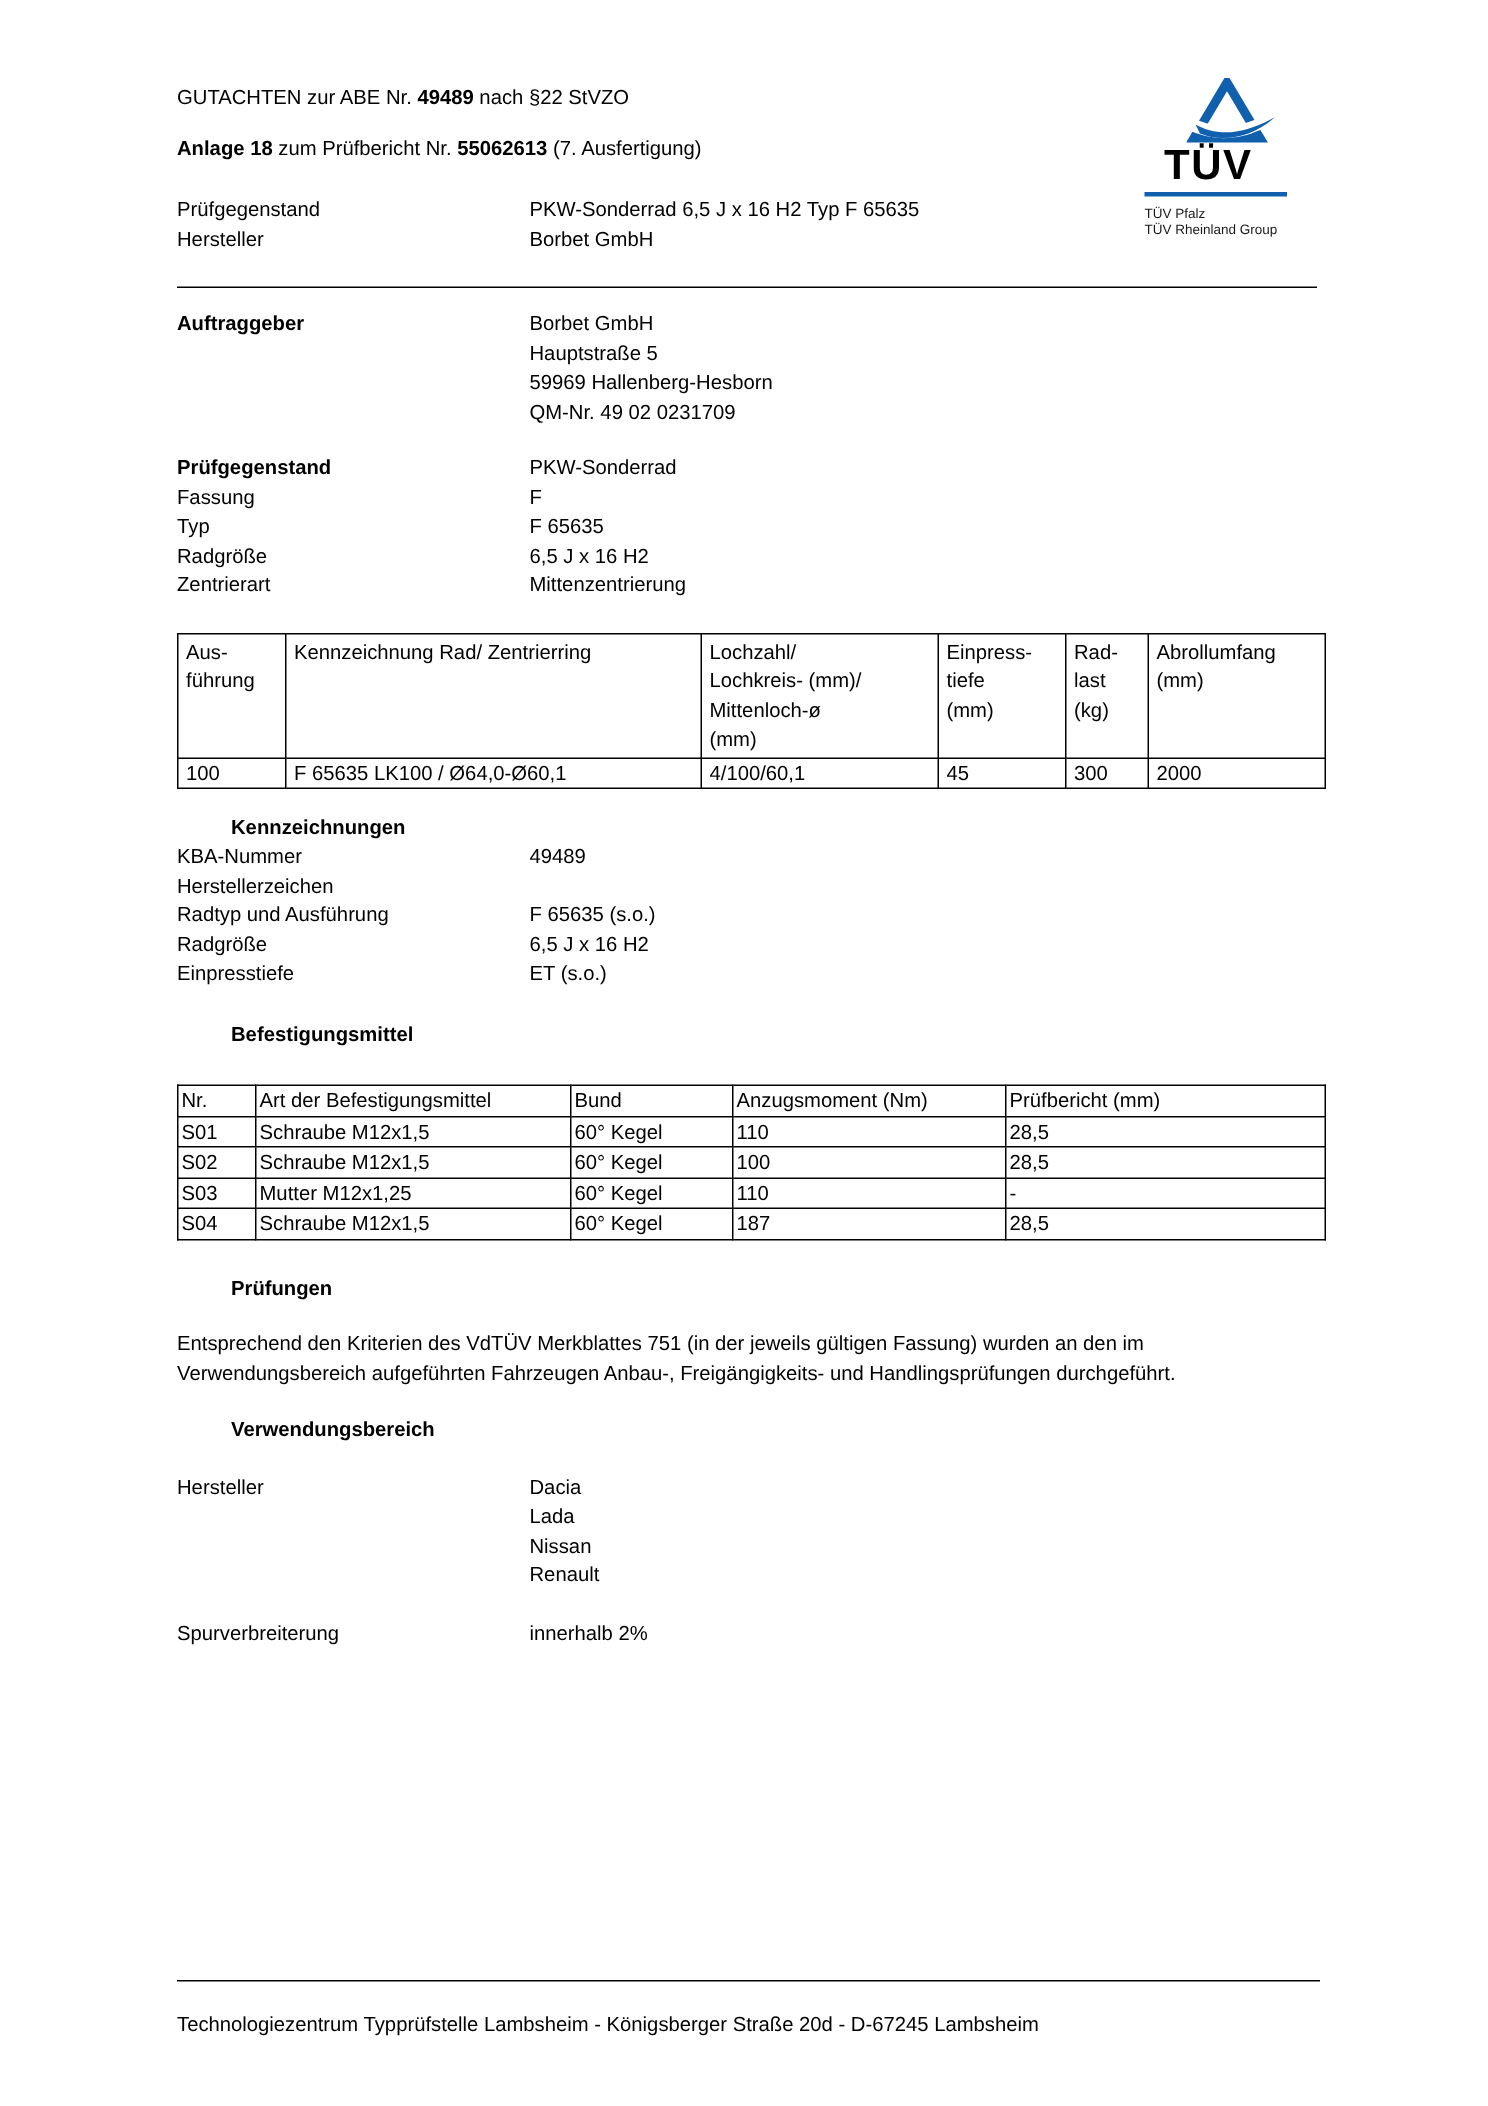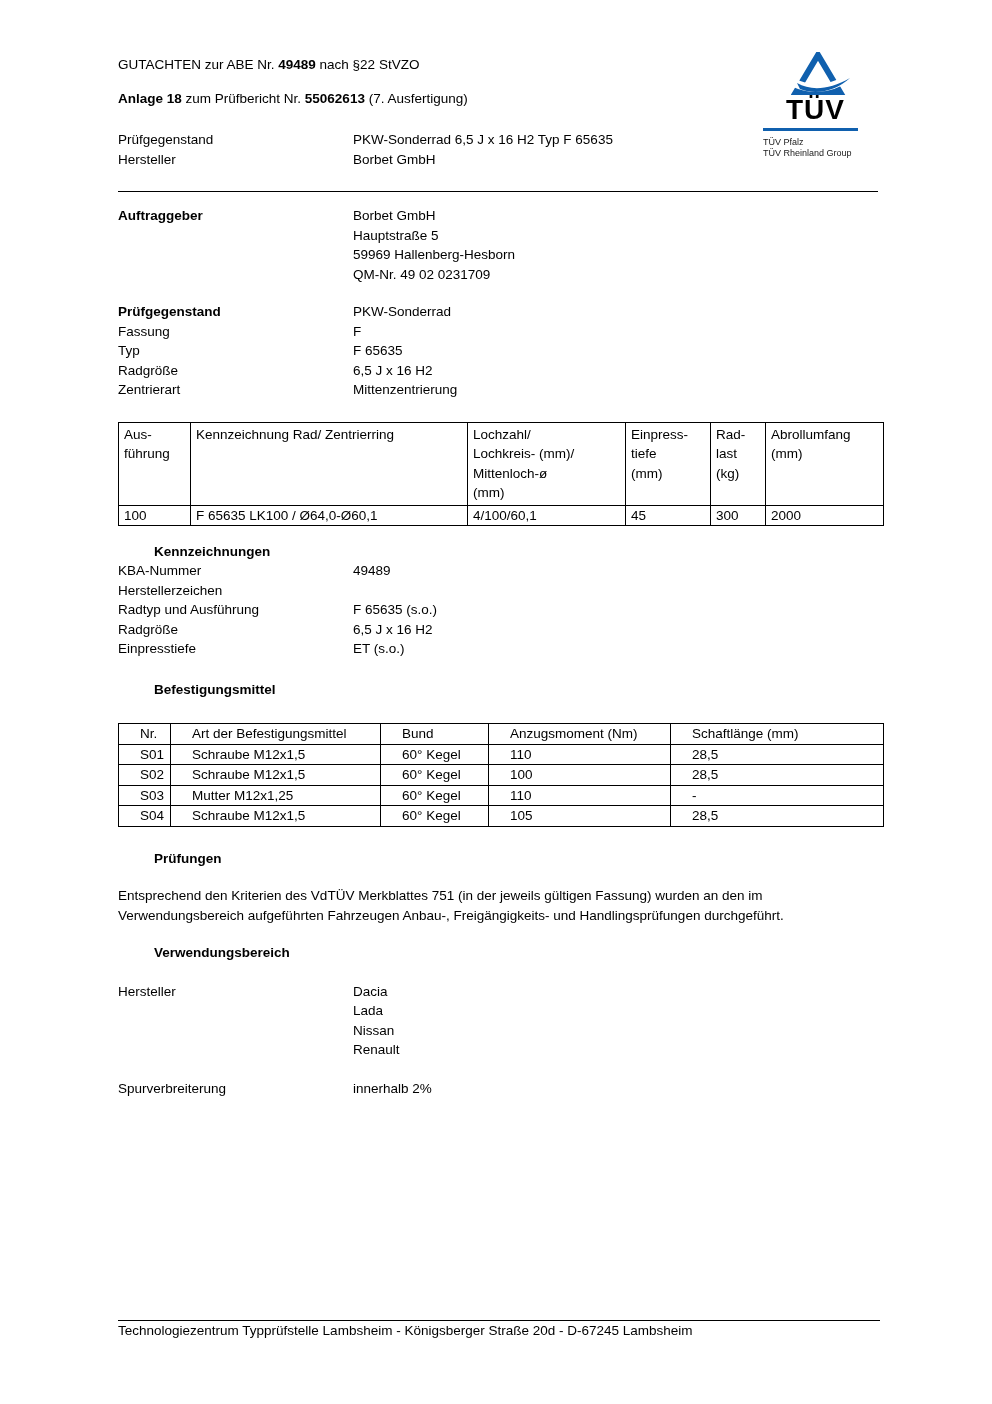--- a/index.html
+++ b/index.html
@@ -15,34 +15,34 @@
     overflow:hidden;
   }
   .b{font-weight:bold;}
   .row2{display:grid;grid-template-columns:235px 1fr;}
   .mt{margin-top:22px;}
   .hr{border-top:1.5px solid #000;margin-top:22px;}
   .seite{text-align:right;}
   
   .logo{position:absolute;left:763px;top:52px;width:120px;}
   .logo-tri{display:block;margin-left:28px;}
-  .logo-word{font-weight:bold;font-size:28px;line-height:28px;letter-spacing:1px;margin-left:23px;margin-top:0;color:#000;}
+  .logo-word{font-weight:bold;font-size:28px;line-height:28px;letter-spacing:1px;margin-left:13px;margin-top:0;color:#000;}
   .logo-rule{height:3px;margin-top:4px;width:95px;}
   .logo-small{font-weight:normal;font-size:9px;line-height:11px;margin-top:6px;color:#1a1a1a;}
   
   table{border-collapse:collapse;table-layout:fixed;width:765px;margin-left:-5px;}
   table{margin-left:0;}
   th,td{border:1.5px solid #000;text-align:left;font-weight:normal;vertical-align:top;}
   .t1{margin-top:22px;}
   .t1 th{padding:2px 5px;line-height:19.5px;white-space:pre-line;}
   .t1 td{padding:1px 5px;line-height:17px;}
-  .t2 th,.t2 td{padding:1px 21px;line-height:17.5px;white-space:nowrap;}
+  .t2 th,.t2 td{padding:1px 2px;line-height:17.5px;white-space:nowrap;}
   .heading{font-weight:bold;padding-left:36px;}
   .para{width:765px;}
-  .footer{position:absolute;left:118px;right:112px;top:1320px;border-top:1.5px solid #000;padding-top:0;}
+  .footer{position:absolute;left:118px;right:112px;top:1320px;border-top:1.5px solid #000;padding-top:19px;}
 </style>
 </head>
 <body>
 
 <div class="page">
 
   <div class="logo">
     <svg class="logo-tri" width="62" height="44" viewBox="0 0 62 44">
       <path d="M27 3 L49 40 L5 40 Z" fill="none" stroke="#1060ae" stroke-width="6" stroke-linejoin="miter"></path>
       <path d="M2 27 C 18 36, 34 36, 56 25 L 60 27 C 40 40, 20 42, 1 33 Z" fill="#ffffff" stroke="#ffffff" stroke-width="3"></path>
@@ -174,21 +174,21 @@
         <col style="width:108px">
       <col style="width:182px">
         <col style="width:213px">
     </colgroup>
     <tbody>
         <tr>
       <th>Nr.</th>
       <th>Art der Befestigungsmittel</th>
       <th>Bund</th>
       <th>Anzugsmoment (Nm)</th>
-      <th>Schaftlänge (mm)</th>
+      <th>Prüfbericht (mm)</th>
     </tr>
     <tr>
       <td>S01</td>
       <td>Schraube M12x1,5</td>
       <td>60° Kegel</td>
       <td>110</td>
       <td>28,5</td>
     </tr>
     <tr>
       <td>S02</td>
@@ -201,21 +201,21 @@
       <td>S03</td>
       <td>Mutter M12x1,25</td>
       <td>60° Kegel</td>
       <td>110</td>
       <td>-</td>
     </tr>
     <tr>
       <td>S04</td>
       <td>Schraube M12x1,5</td>
       <td>60° Kegel</td>
-      <td>105</td>
+      <td>187</td>
       <td>28,5</td>
     </tr>
   </tbody>
     </table>
 
   <div class="heading" style="margin-top:22px">Prüfungen</div>
   <div class="para" style="margin-top:18px">Entsprechend den Kriterien des VdTÜV Merkblattes 751 (in der jeweils gültigen Fassung) wurden an den im Verwendungsbereich aufgeführten Fahrzeugen Anbau-, Freigängigkeits- und Handlingsprüfungen durchgeführt.</div>
 
   <div class="heading" style="margin-top:18px">Verwendungsbereich</div>
 

